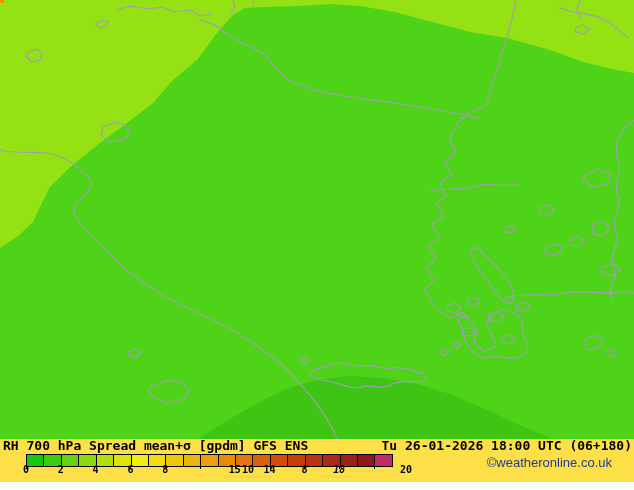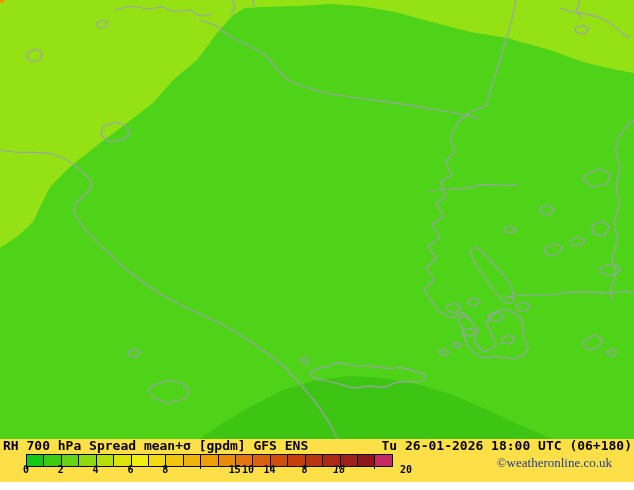--- a/index.html
+++ b/index.html
@@ -16,21 +16,21 @@
   #caption-line{position:absolute;left:3px;right:2px;top:0px;height:14px;
                 display:flex;justify-content:space-between;align-items:flex-start;
                 font-size:13px;font-weight:bold;color:#000;white-space:pre;line-height:14px;}
   #colorbar{position:absolute;left:26px;top:15px;width:365px;height:11px;
             display:flex;border:1px solid #000;}
   .cbar-cell{flex:1 1 auto;border-right:1px solid #000;}
   .cbar-cell:last-child{border-right:none;}
   .tick-stub{position:absolute;top:28px;width:1px;height:2px;background:#000;}
   .tick-label{position:absolute;top:26px;transform:translateX(-50%);
               font-size:10px;font-weight:bold;color:#000;line-height:10px;}
-  #copyright{position:absolute;right:22px;top:16px;font-family:Liberation Serif, serif;
+  #copyright{position:absolute;right:22px;top:16px;font-family:Liberation Sans, sans-serif;
              font-size:13px;color:var(--c-copy,#1e3c96);line-height:16px;}
 </style>
 </head>
 <body>
 
 <div id="stage">
 
   <div id="map">
     <svg viewBox="0 0 634 455" width="634" height="455" preserveAspectRatio="none">
 

